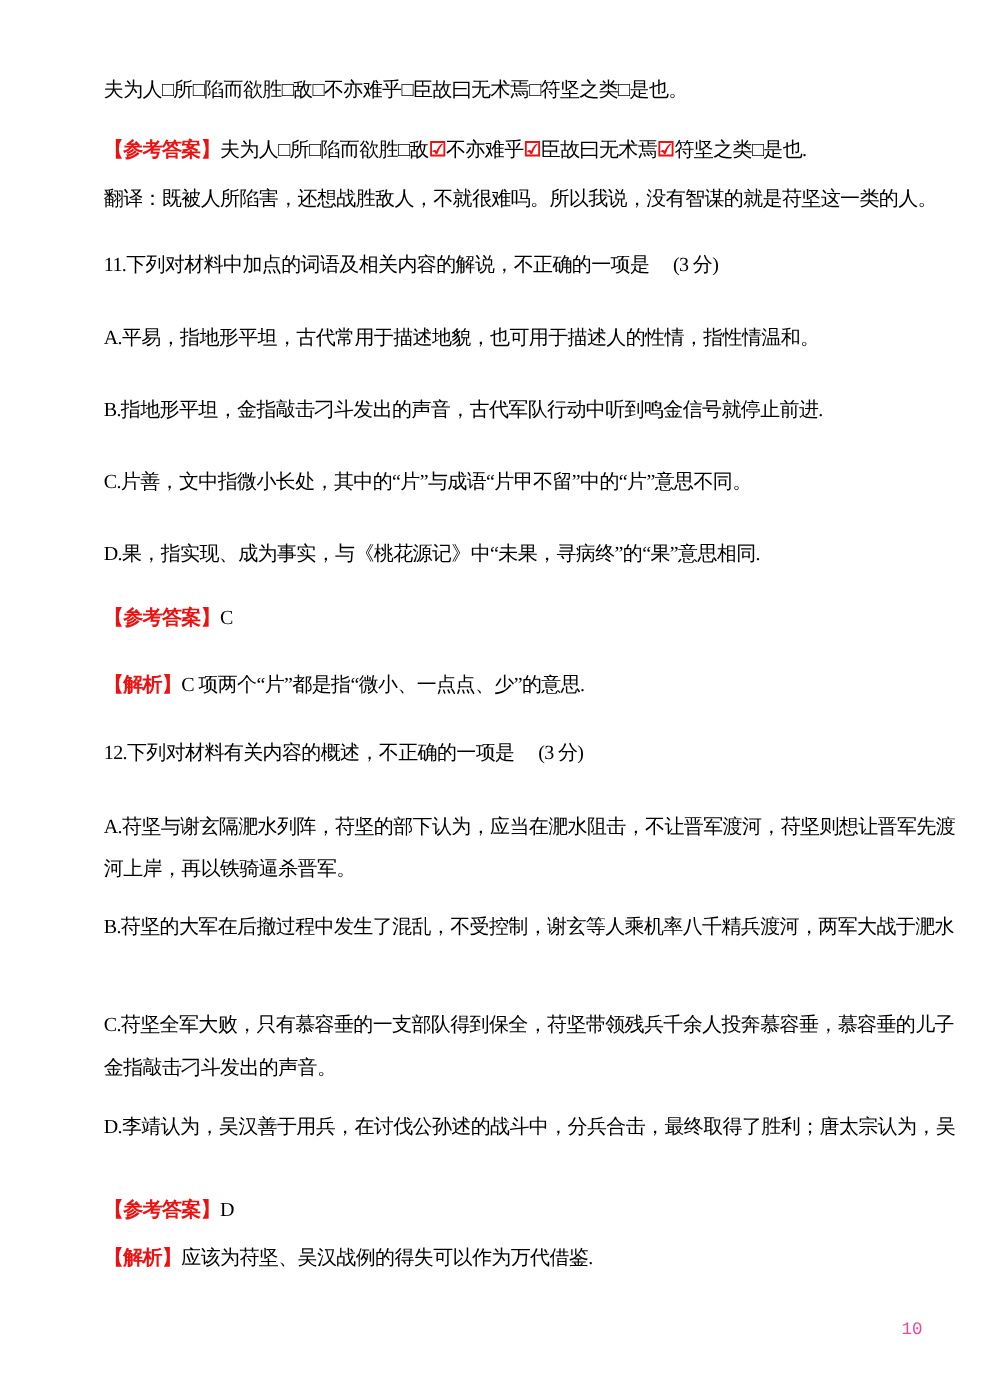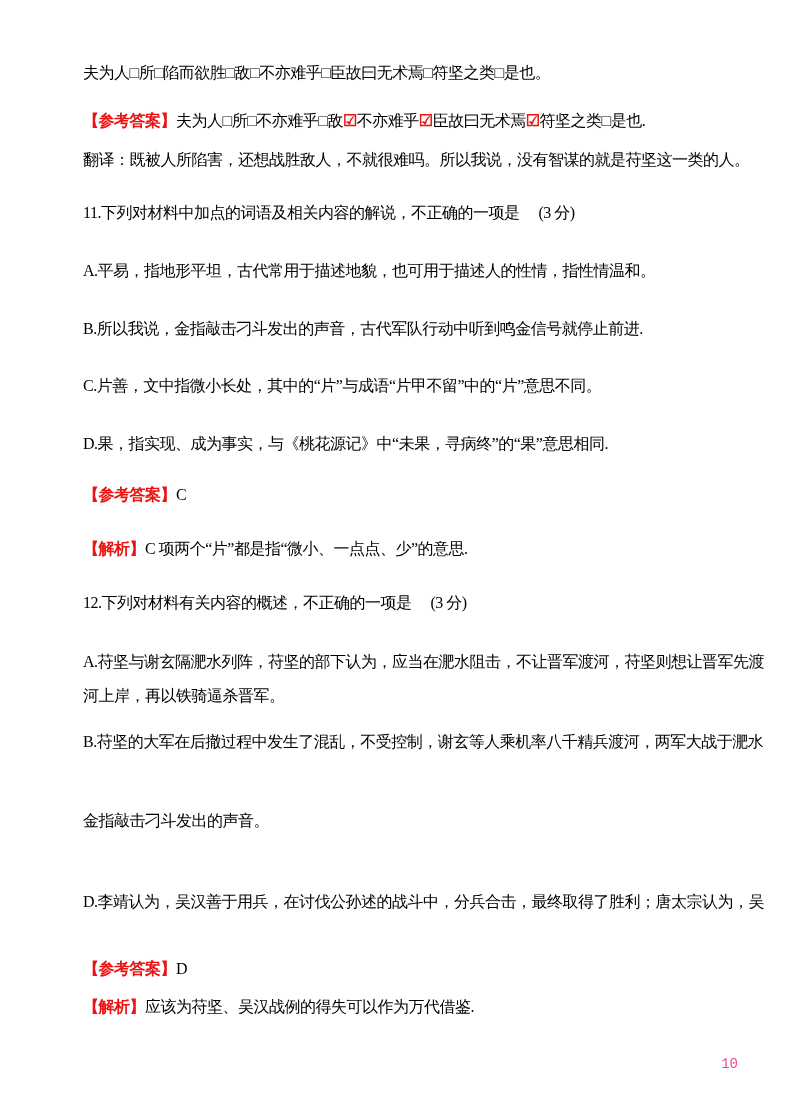--- a/index.html
+++ b/index.html
@@ -27,33 +27,33 @@
   .p16{top:990px}
 </style>
 </head>
 <body style="--accent: #ee1111;">
 
 <div id="doc">
     <div class="para p0">
       <div class="line"><span class="seg">夫为人□所□陷而欲胜□敌□不亦难乎□臣故曰无术焉□符坚之类□是也。</span></div>
     </div>
     <div class="para p1">
-      <div class="line"><span class="seg red">【参考答案】</span><span class="seg">夫为人□所□不亦难乎□敌</span><span class="seg red">☑</span><span class="seg">不亦难乎</span><span class="seg red">☑</span><span class="seg">臣故曰无术焉</span><span class="seg red">☑</span><span class="seg">符坚之类□是也.</span></div>
+      <div class="line"><span class="seg red">【参考答案】</span><span class="seg">夫为人□所□陷而欲胜□敌</span><span class="seg red">☑</span><span class="seg">不亦难乎</span><span class="seg red">☑</span><span class="seg">臣故曰无术焉</span><span class="seg red">☑</span><span class="seg">符坚之类□是也.</span></div>
     </div>
     <div class="para p2">
       <div class="line"><span class="seg">翻译：既被人所陷害，还想战胜敌人，不就很难吗。所以我说，没有智谋的就是苻坚这一类的人。</span></div>
     </div>
     <div class="para p3">
       <div class="line"><span class="seg">11.下列对材料中加点的词语及相关内容的解说，不正确的一项是　 (3 分)</span></div>
     </div>
     <div class="para p4">
       <div class="line"><span class="seg">A.平易，指地形平坦，古代常用于描述地貌，也可用于描述人的性情，指性情温和。</span></div>
     </div>
     <div class="para p5">
-      <div class="line"><span class="seg">B.所以我说，金指敲击刁斗发出的声音，古代军队行动中听到鸣金信号就停止前进.</span></div>
+      <div class="line"><span class="seg">B.指地形平坦，金指敲击刁斗发出的声音，古代军队行动中听到鸣金信号就停止前进.</span></div>
     </div>
     <div class="para p6">
       <div class="line"><span class="seg">C.片善，文中指微小长处，其中的“片”与成语“片甲不留”中的“片”意思不同。</span></div>
     </div>
     <div class="para p7">
       <div class="line"><span class="seg">D.果，指实现、成为事实，与《桃花源记》中“未果，寻病终”的“果”意思相同.</span></div>
     </div>
     <div class="para p8">
       <div class="line"><span class="seg red">【参考答案】</span><span class="seg">C</span></div>
     </div>
@@ -64,20 +64,21 @@
       <div class="line"><span class="seg">12.下列对材料有关内容的概述，不正确的一项是　 (3 分)</span></div>
     </div>
     <div class="para p11">
       <div class="line"><span class="seg">A.苻坚与谢玄隔淝水列阵，苻坚的部下认为，应当在淝水阻击，不让晋军渡河，苻坚则想让晋军先渡</span></div>
       <div class="line"><span class="seg">河上岸，再以铁骑逼杀晋军。</span></div>
     </div>
     <div class="para p12">
       <div class="line"><span class="seg">B.苻坚的大军在后撤过程中发生了混乱，不受控制，谢玄等人乘机率八千精兵渡河，两军大战于淝水</span></div>
     </div>
     <div class="para p13">
+      <div class="line"><span class="seg">C.苻坚全军大败，只有慕容垂的一支部队得到保全，苻坚带领残兵千余人投奔慕容垂，慕容垂的儿子</span></div>
       <div class="line"><span class="seg">金指敲击刁斗发出的声音。</span></div>
     </div>
     <div class="para p14">
       <div class="line"><span class="seg">D.李靖认为，吴汉善于用兵，在讨伐公孙述的战斗中，分兵合击，最终取得了胜利；唐太宗认为，吴</span></div>
     </div>
     <div class="para p15">
       <div class="line"><span class="seg red">【参考答案】</span><span class="seg">D</span></div>
     </div>
     <div class="para p16">
       <div class="line"><span class="seg red">【解析】</span><span class="seg">应该为苻坚、吴汉战例的得失可以作为万代借鉴.</span></div>

